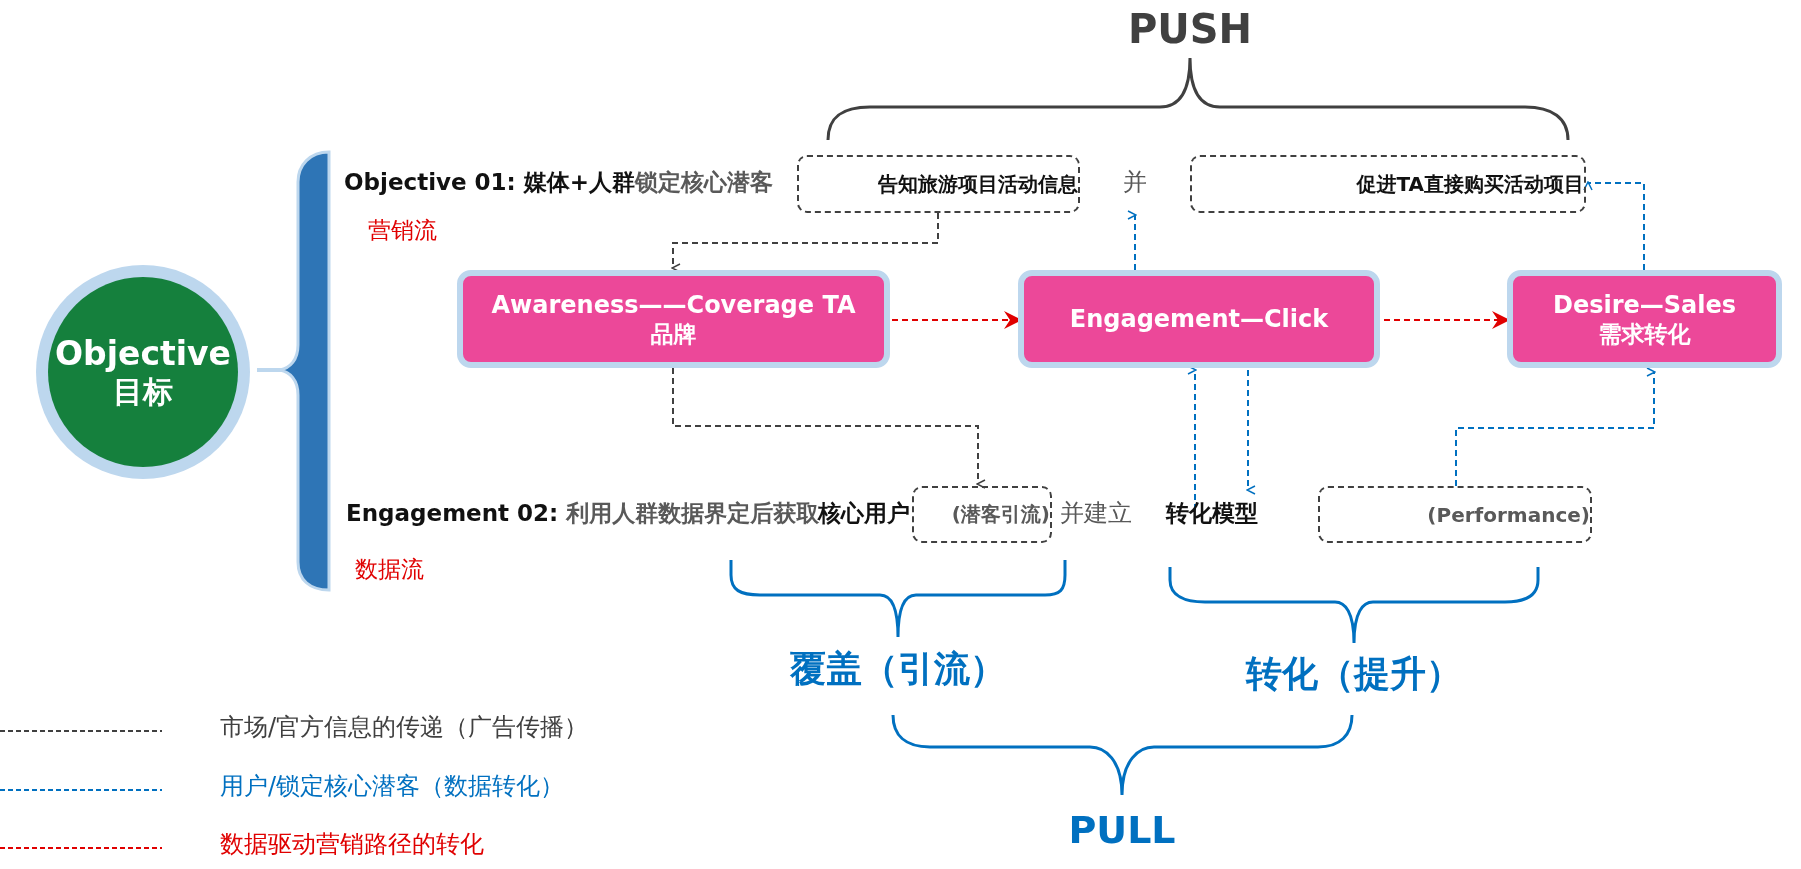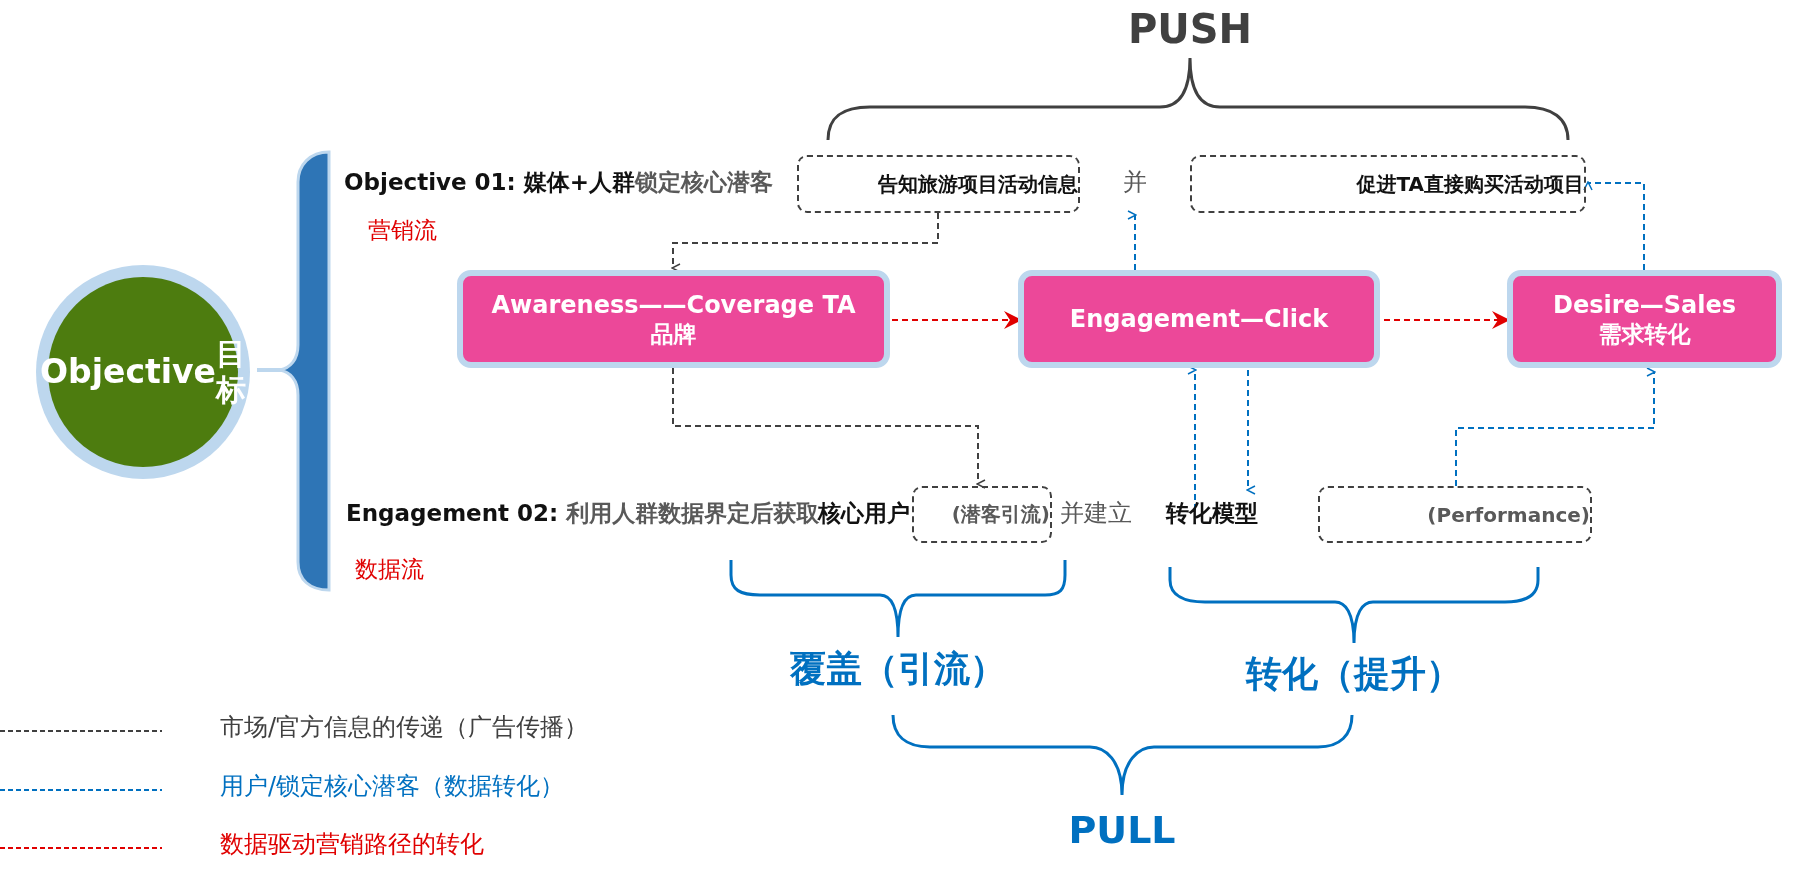--- a/index.html
+++ b/index.html
@@ -1,22 +1,22 @@
 <!DOCTYPE html>
 <html><head>
 <meta charset="utf-8">
 <style>
   html, body { margin: 0; padding: 0; background: #ffffff; }
   body { width: 1801px; height: 869px; position: relative; overflow: hidden;
          font-family: "DejaVu Sans", "Liberation Sans", sans-serif; }
   .abs { position: absolute; }
   svg.lines { position: absolute; left: 0; top: 0; width: 1801px; height: 869px; }
   .circle-outer { left: 36px; top: 265px; width: 214px; height: 214px; border-radius: 50%; background: #bdd7ee; }
-  .circle-inner { left: 48px; top: 277px; width: 190px; height: 190px; border-radius: 50%; background: #4d7c0f;
-                  display: flex; flex-direction: row; align-items: center; justify-content: center; color: #fff; font-weight: bold; }
+  .circle-inner { left: 48px; top: 277px; width: 190px; height: 190px; border-radius: 50%; background: #15803d;
+                  display: flex; flex-direction: column; align-items: center; justify-content: center; color: #fff; font-weight: bold; }
   .circle-inner .l1 { font-size: 33px; line-height: 40px; }
   .circle-inner .l2 { font-size: 30px; line-height: 36px; }
   .stage { border: 6px solid #bdd7ee; border-radius: 14px; background: #ec4899; color: #fff; font-weight: bold;
            box-sizing: border-box; display: flex; flex-direction: column; align-items: center; justify-content: center;
            text-align: center; }
   .stage .t1 { font-size: 24px; line-height: 30px; }
   .stage .t2 { font-size: 23px; line-height: 29px; }
   .dbox { border: 2px dashed #404040; border-radius: 10px; box-sizing: border-box; display: flex; align-items: center;
           justify-content: flex-end; font-weight: bold; font-size: 20px; }
   .obj { font-size: 23px; font-weight: bold; white-space: nowrap; line-height: 30px; }

